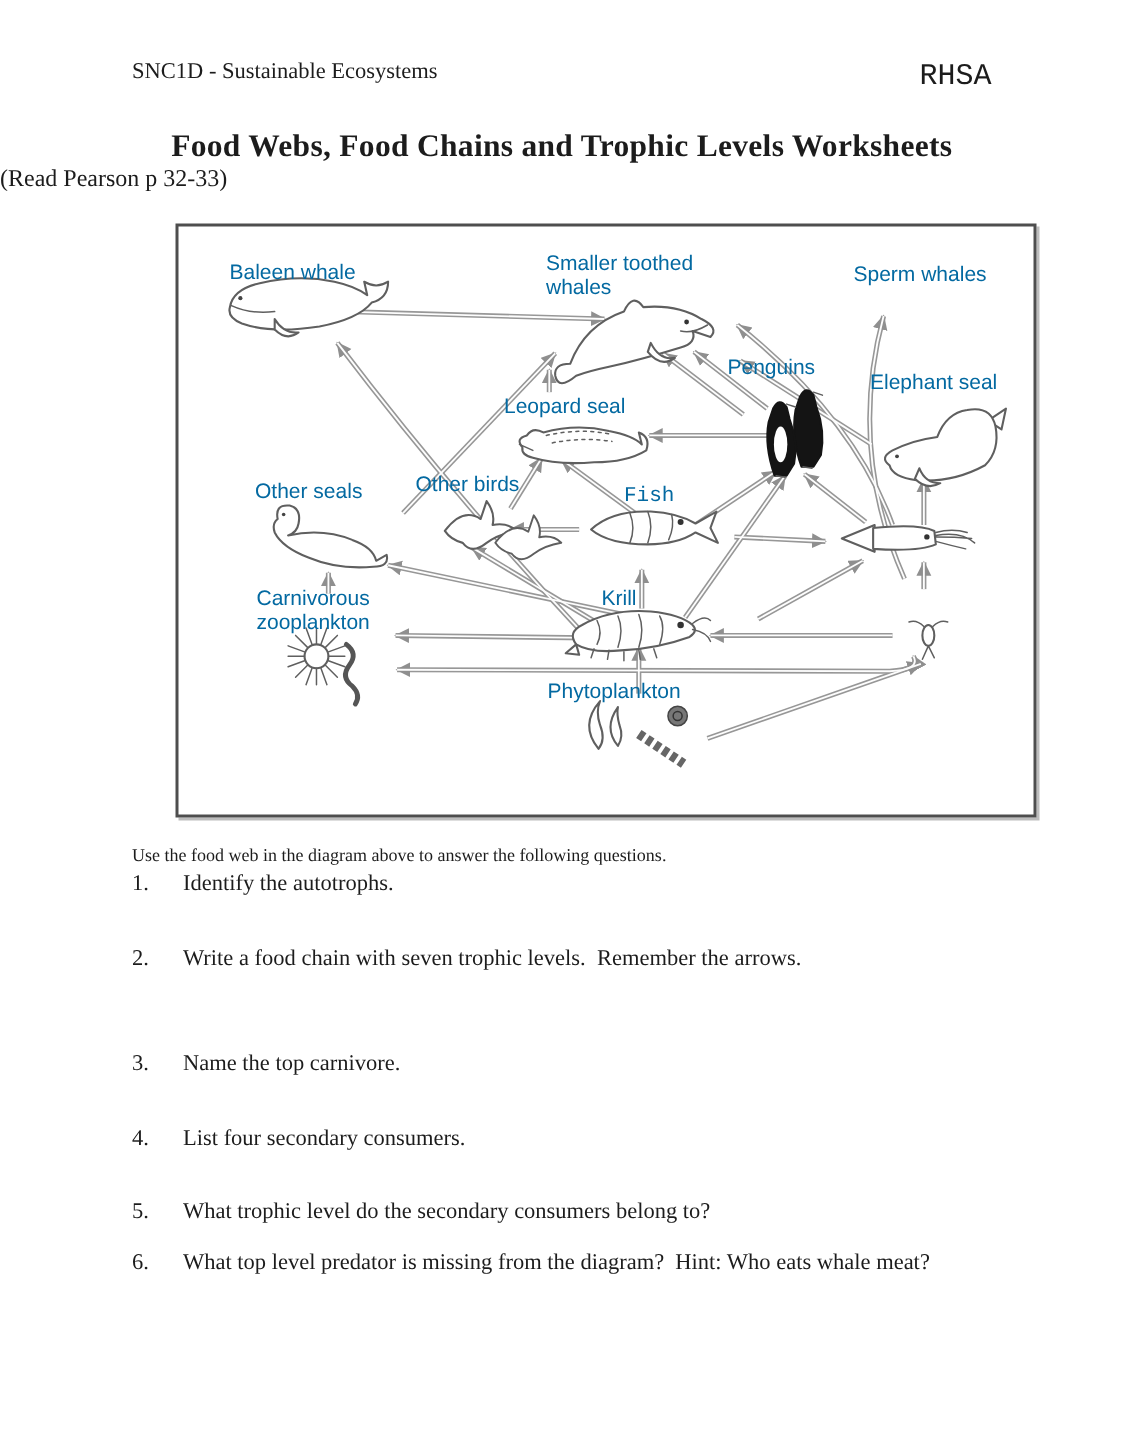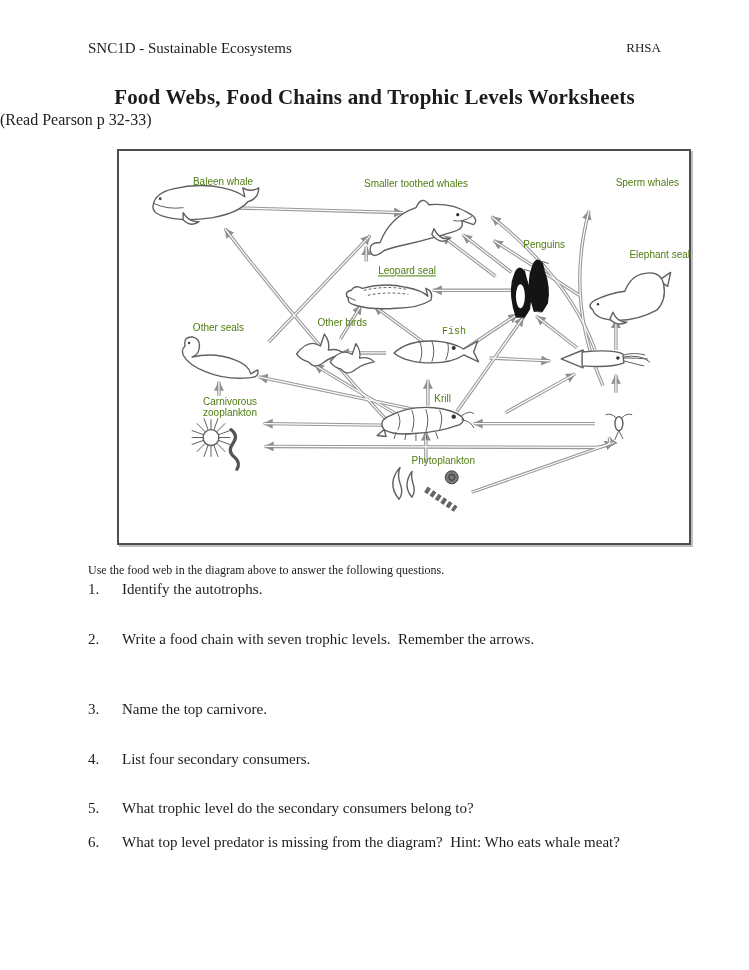--- a/index.html
+++ b/index.html
@@ -1,23 +1,23 @@
 <!DOCTYPE html>
 <html><head>
 <meta charset="utf-8">
 <style>
   html,body{margin:0;padding:0;background:#fff;}
   body{width:749px;height:970px;position:relative;font-family:"Liberation Serif",serif;color:#1c1c1c;overflow:hidden;}
   .hdr-left{position:absolute;left:88px;top:40px;font-size:15px;}
-  .hdr-right{position:absolute;right:88px;top:40px;font-size:13px;}
+  .hdr-right{position:absolute;right:88px;top:40px;font-size:20px;font-family:Liberation Mono, monospace;}
   .title{position:absolute;left:0;top:85px;width:749px;text-align:center;font-size:21px;font-weight:bold;letter-spacing:.2px;}
   .subtitle{position:absolute;left:0;top:111px;width:595px;text-align:left;font-size:16px;}
   .diagram{position:absolute;left:117px;top:149px;width:570px;height:392px;border:2px solid #4e4e4e;box-shadow:2px 2px 0 #bdbdbd;background:#fff;}
   .diagram svg{position:absolute;left:0;top:0;}
-  .lbl{position:absolute;transform:translate(-50%,-50%);font-family:"Liberation Sans",sans-serif;font-size:10px;line-height:1.12;color:#4d7c0f;text-align:right;white-space:normal;}
+  .lbl{position:absolute;transform:translate(-50%,-50%);font-family:"Liberation Sans",sans-serif;font-size:14px;line-height:1.12;color:#0369a1;text-align:left;white-space:normal;}
   .arrow{stroke:#979797;stroke-width:3.4;fill:none;}
   .arrow-core{stroke:#fdfdfd;stroke-width:1.25;fill:none;}
   .an{stroke:#5f5f5f;stroke-width:1.4;fill:#fff;stroke-linejoin:round;stroke-linecap:round;}
   .an-dark{fill:#141414;stroke:#141414;}
   .thin{stroke:#5f5f5f;stroke-width:1;fill:none;stroke-linecap:round;}
   .instr{position:absolute;left:88px;top:563px;font-size:12px;}
   .q{position:absolute;font-size:15px;}
   .q .num{position:absolute;left:0;top:0;}
   .q .q-text{position:absolute;left:34px;top:0;width:540px;white-space:pre-wrap;}
 </style>
@@ -185,22 +185,22 @@
       <circle cx="66" cy="12" r="6.5" fill="#777" stroke="#444" stroke-width="1"></circle>
       <circle cx="66" cy="12" r="3" fill="none" stroke="#333" stroke-width="1"></circle>
     </g>
   </svg>
 
   <div class="lbl" style="left:84px;top:31px;width:100px;">Baleen whale</div>
   <div class="lbl" style="left:297px;top:33px;width:104px;">Smaller toothed whales</div>
   <div class="lbl" style="left:505px;top:32px;width:110px;">Sperm whales</div>
   <div class="lbl" style="left:406px;top:94px;width:80px;">Penguins</div>
   <div class="lbl" style="left:516px;top:104px;width:110px;">Elephant seal</div>
-  <div class="lbl" style="left:267px;top:120px;width:100px;text-decoration:underline;">Leopard seal</div>
-  <div class="lbl" style="left:80px;top:177px;width:90px;">Other seals</div>
+  <div class="lbl" style="left:267px;top:120px;width:100px;">Leopard seal</div>
+  <div class="lbl" style="left:96px;top:177px;width:90px;">Other seals</div>
   <div class="lbl" style="left:203px;top:172px;width:90px;">Other birds</div>
   <div class="lbl" style="left:322px;top:181px;width:50px;font-family:Liberation Mono, monospace;">Fish</div>
   <div class="lbl" style="left:307px;top:248px;width:50px;">Krill</div>
   <div class="lbl" style="left:95px;top:256px;width:86px;">Carnivorous zooplankton</div>
   <div class="lbl" style="left:301px;top:310px;width:110px;">Phytoplankton</div>
 </div>
 
 <div class="instr">Use the food web in the diagram above to answer the following questions.</div>
 
 <div class="q" style="left:88px;top:581px;">

